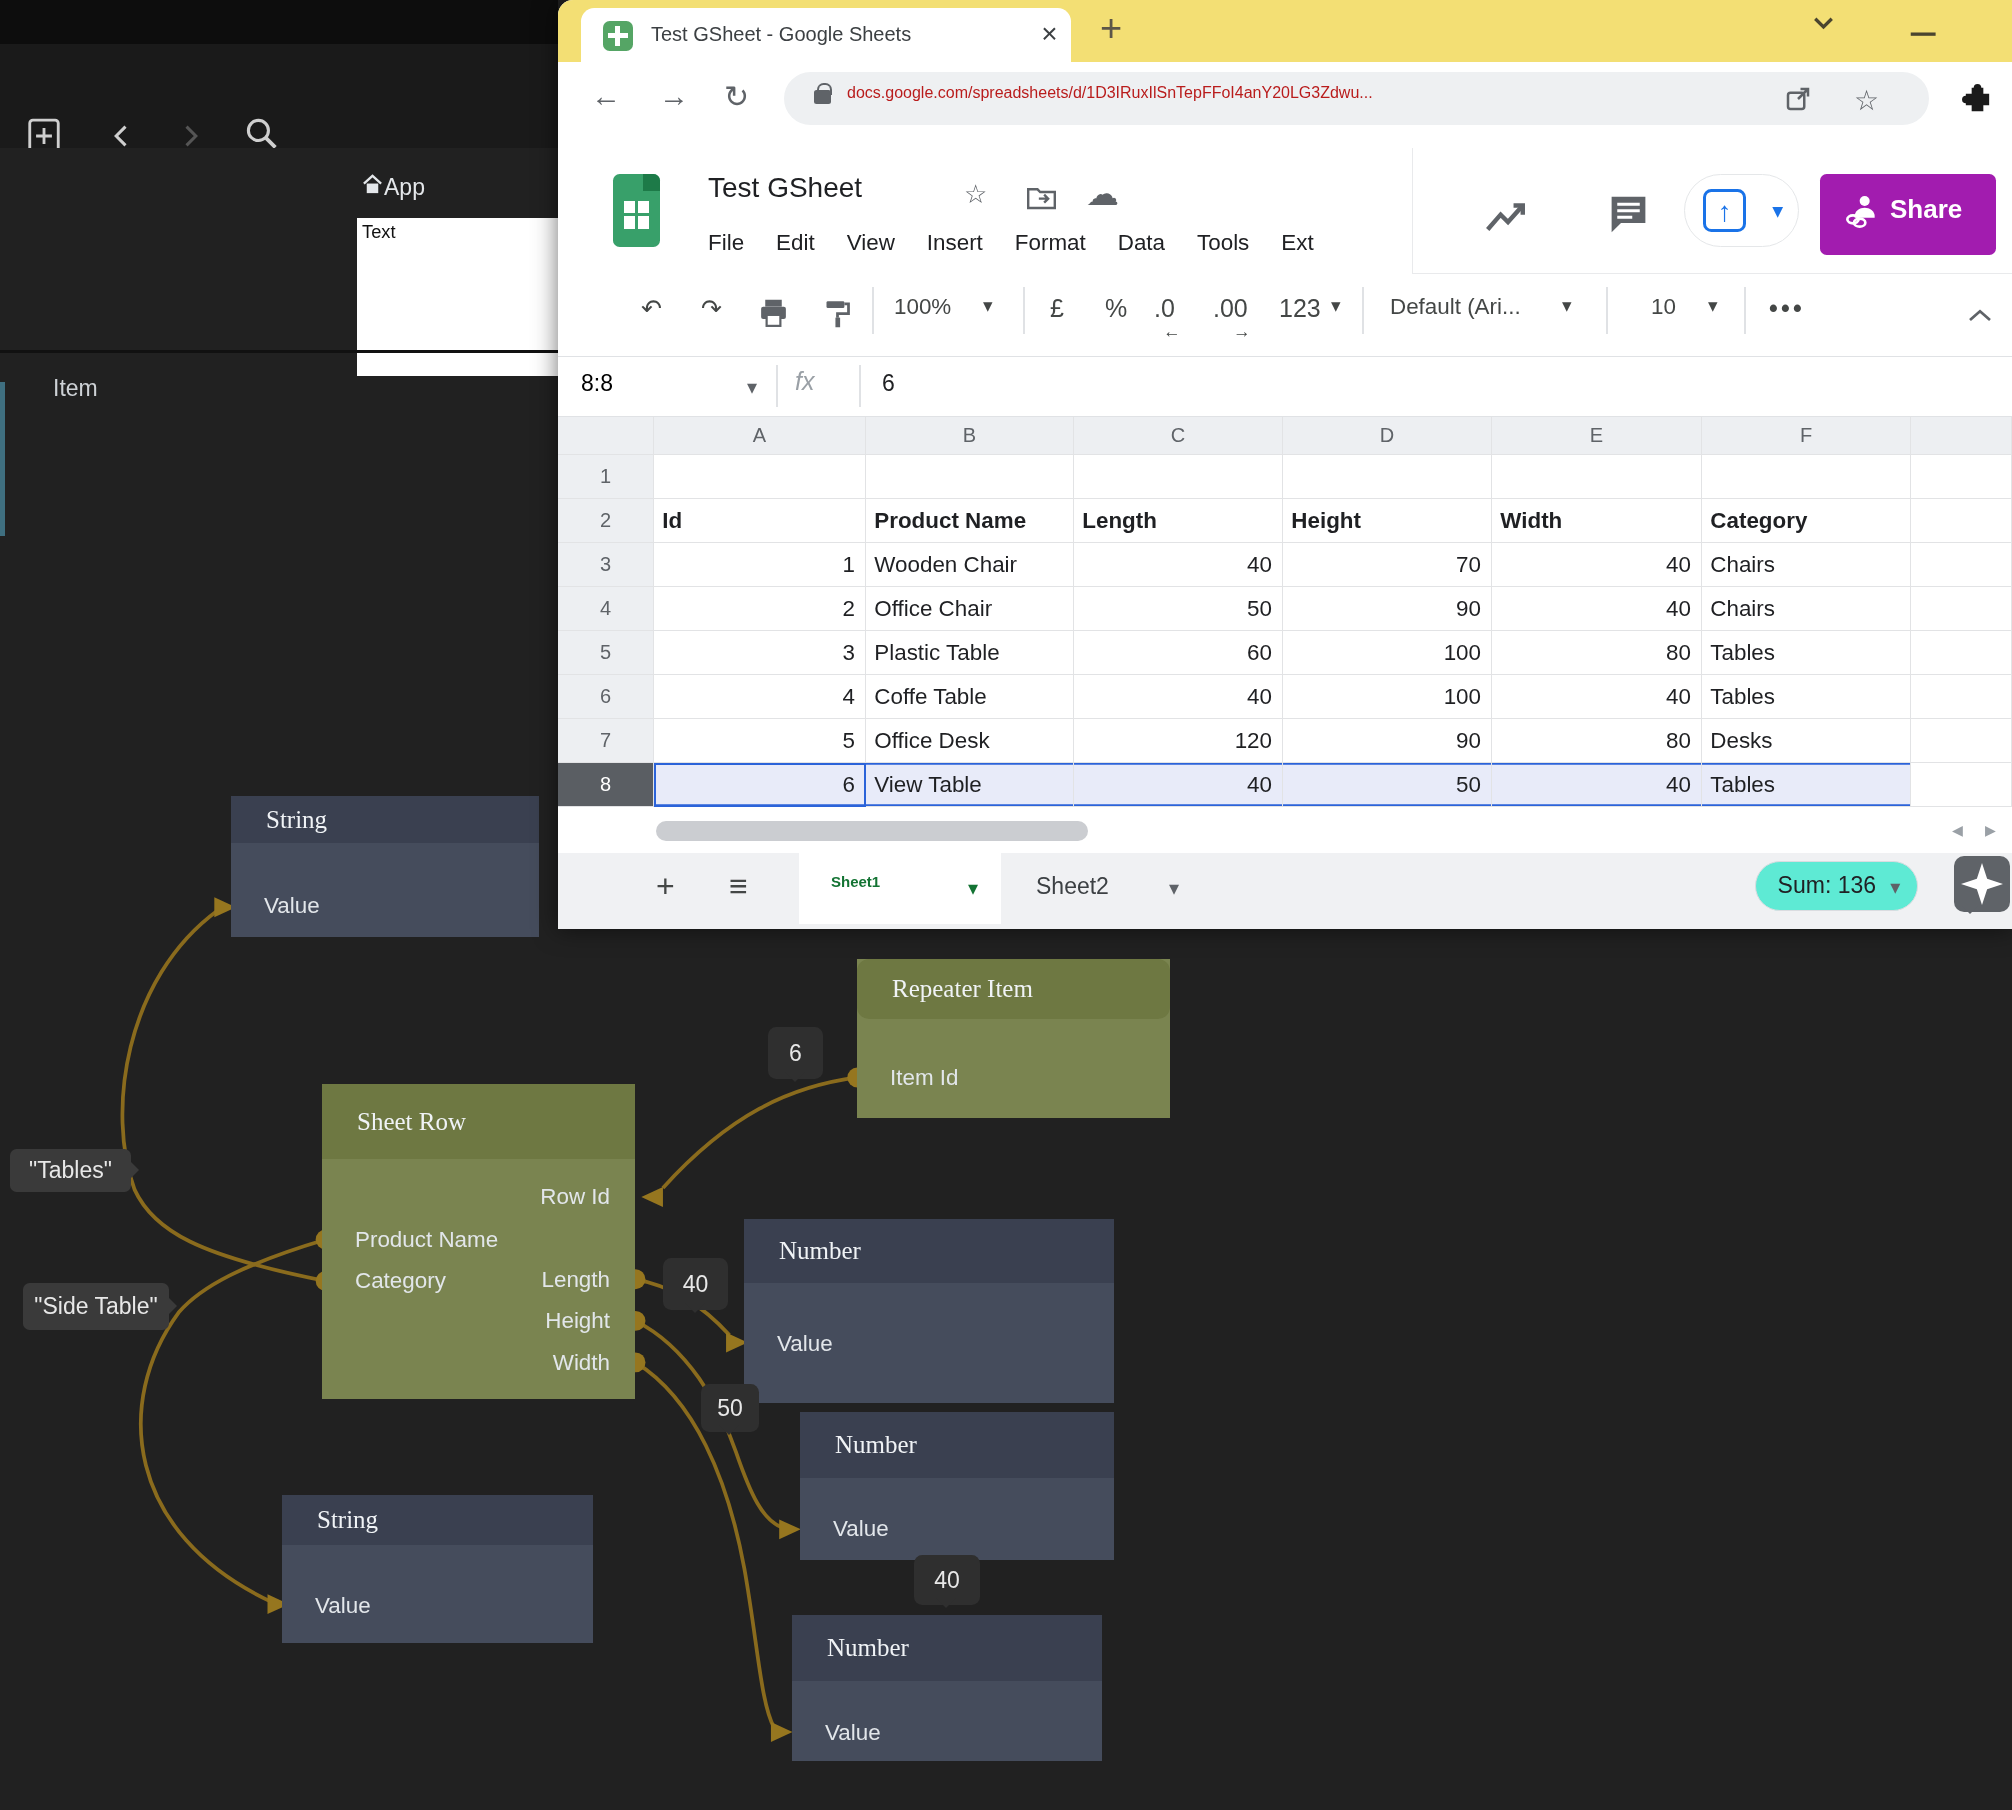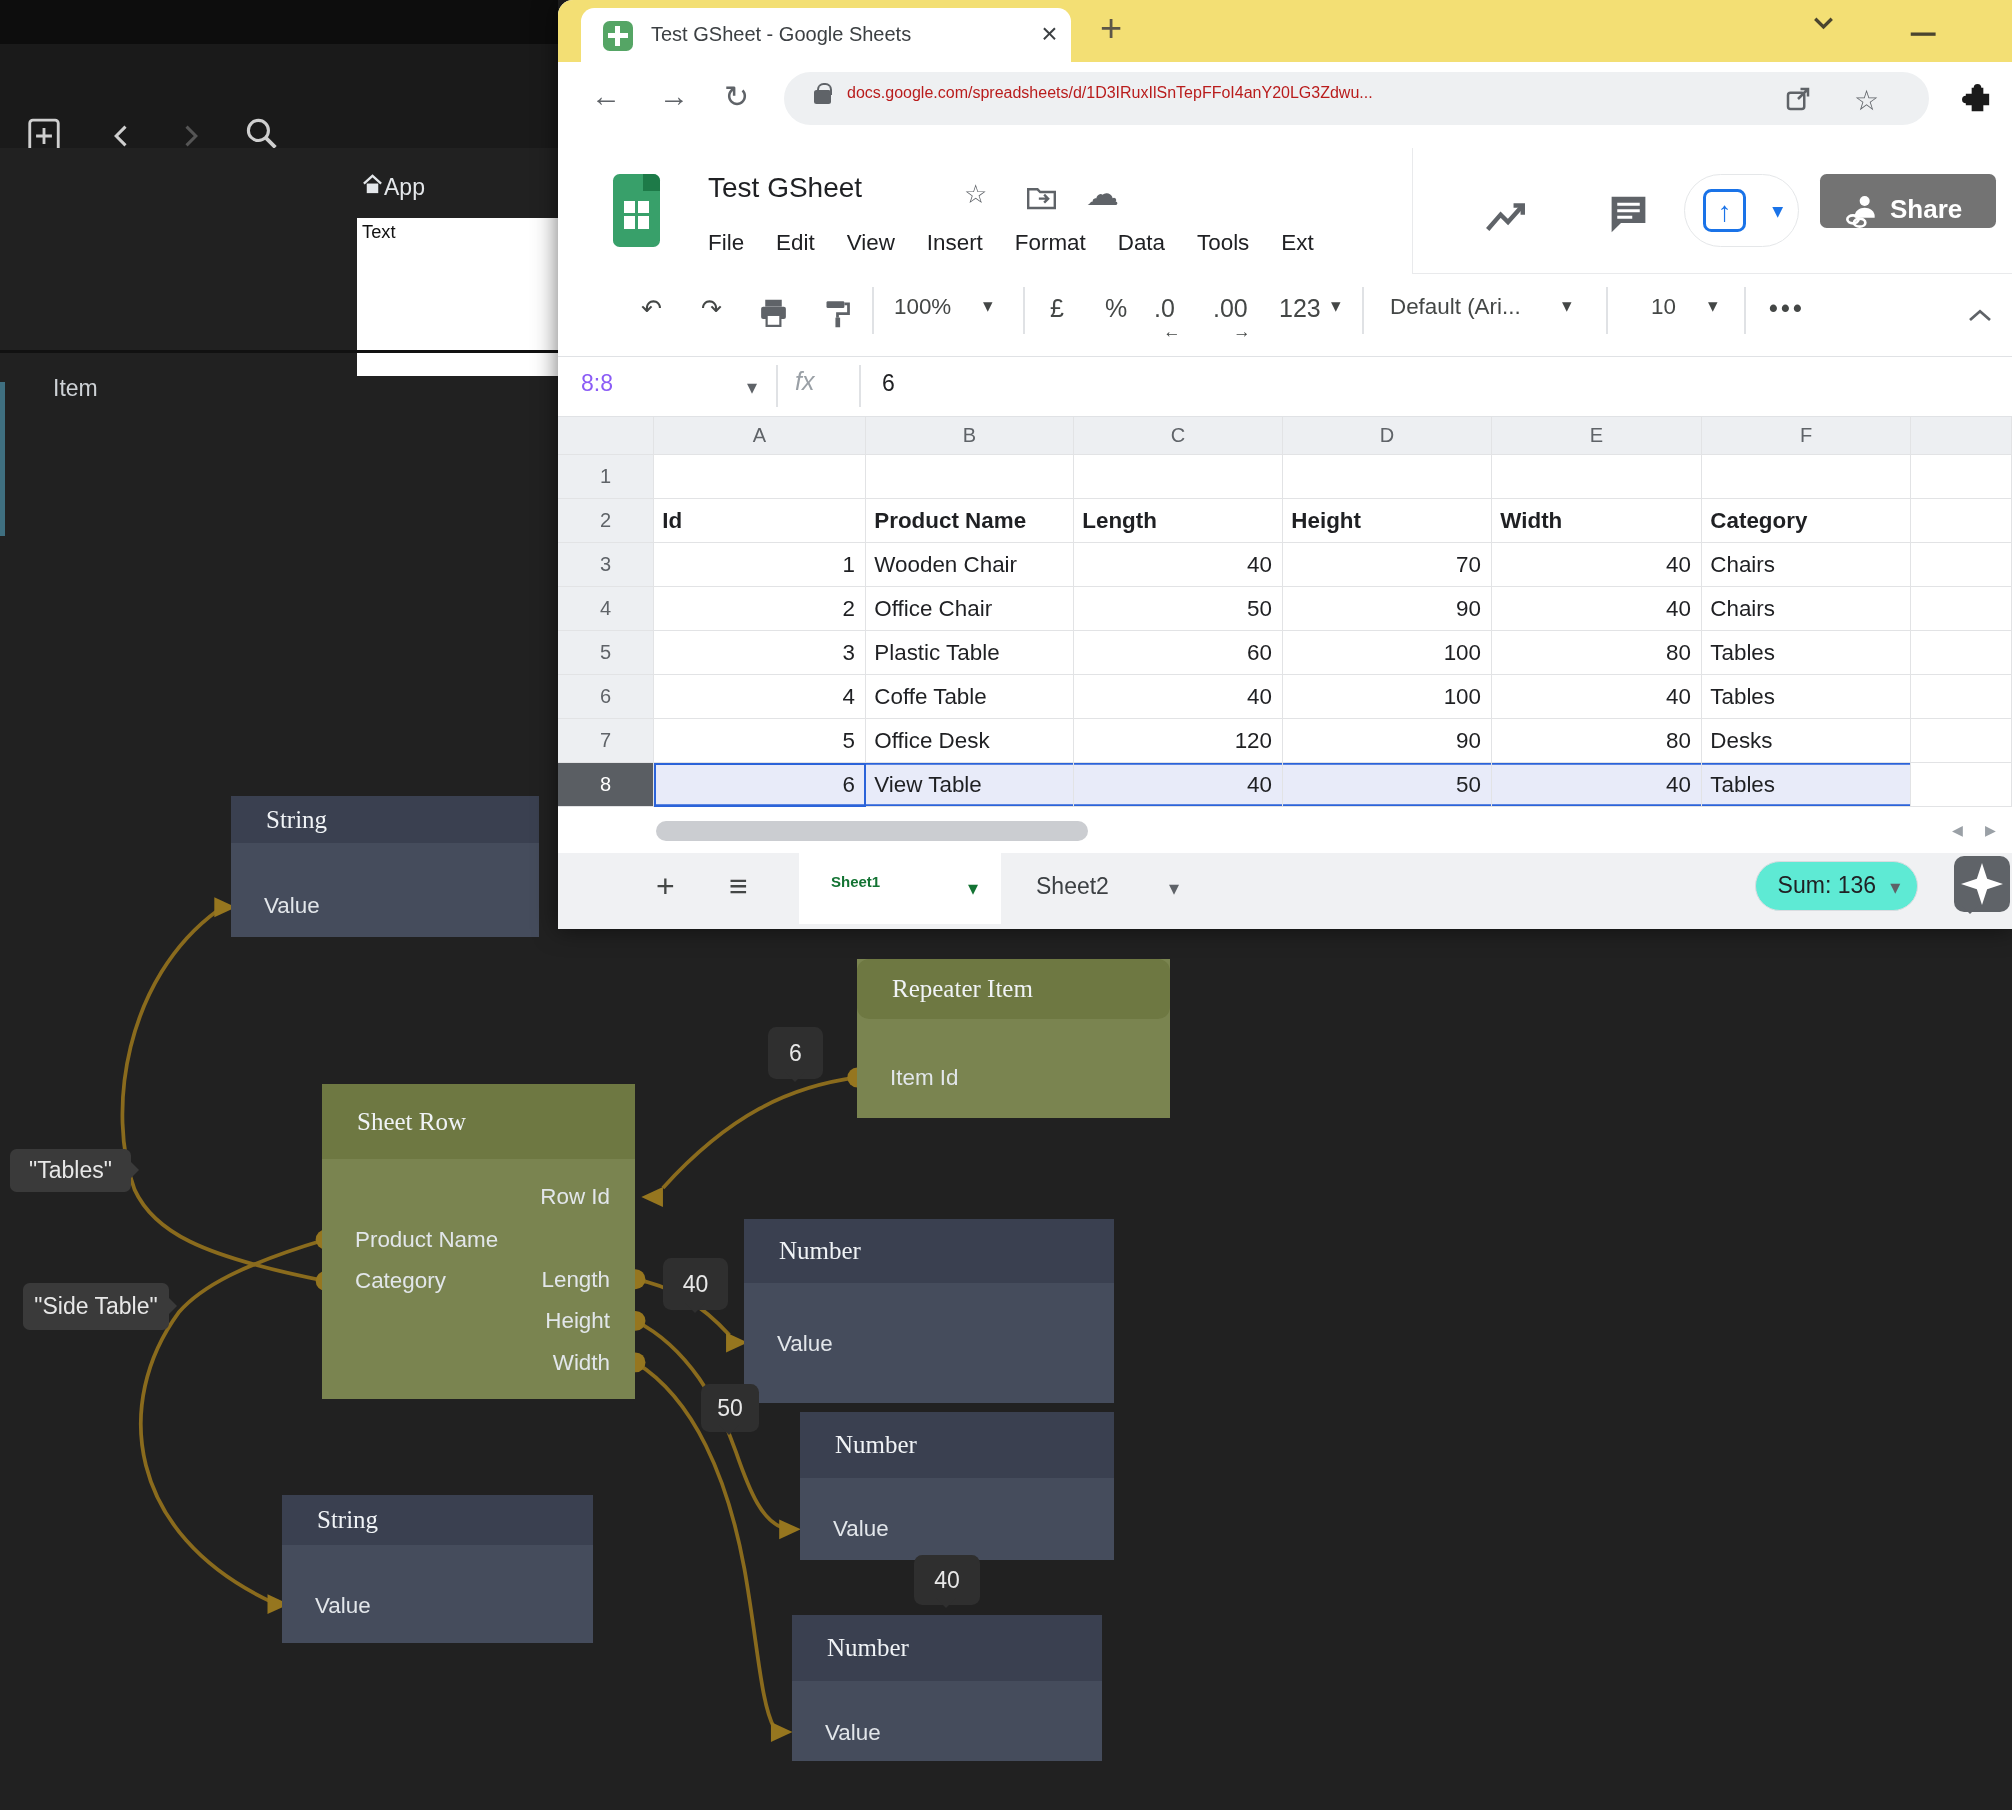--- a/index.html
+++ b/index.html
@@ -71,30 +71,30 @@
   .fileicon .grid:after{content:"";position:absolute;left:0;top:12.5px;width:25px;height:3.3px;background:#38a06a;}
   .doc-title{position:absolute;left:150px;top:35px;font-size:28px;color:#1f2023;}
   .tico{position:absolute;top:42px;color:#5f6368;font-size:26px;}
   .menu-row{position:absolute;left:150px;top:93px;display:flex;gap:32px;font-size:22.4px;color:#202124;width:731px;overflow:hidden;white-space:nowrap;}
   .right-card{position:absolute;left:854px;top:10.8px;width:600px;height:126px;background:#fff;
               border-left:1.7px solid #e9eaec;border-bottom:1.7px solid #e9eaec;}
   .present{position:absolute;left:271px;top:26.6px;width:115px;height:73px;border:1.7px solid #e5e7e9;border-radius:37px;background:#fff;}
   .present .sq{position:absolute;left:18.3px;top:13.3px;width:43px;height:43px;border:3.3px solid #1a73e8;border-radius:8.3px;
                color:#1a73e8;font-size:28px;text-align:center;line-height:40px;}
   .present .car{position:absolute;right:15px;top:23px;color:#1a73e8;font-size:21.6px;}
-  .sharebtn{position:absolute;left:407px;top:26.6px;width:176px;height:54px;background:#737373;border-radius:6.6px;color:#fff;padding-left:45px;}
+  .sharebtn{position:absolute;left:407px;top:26.6px;width:176px;height:81px;background:#a21caf;border-radius:6.6px;color:#fff;padding-left:45px;}
   .sharebtn .lbl{position:absolute;left:70px;top:20px;font-size:26px;font-weight:bold;}
   
   .sh-toolbar{position:absolute;left:0;top:274px;width:100%;height:83px;background:#fff;border-bottom:0.8px solid #e0e2e5;}
   .sh-toolbar .it{position:absolute;top:20px;font-size:25px;color:#444746;}
   .sh-toolbar .sep{position:absolute;top:13.3px;width:1.7px;height:47px;background:#e0e2e5;}
   .sh-toolbar .cap{font-size:17.4px;position:absolute;}
   
   .fbar{position:absolute;left:0;top:357px;width:100%;height:60px;background:#fff;border-bottom:1.7px solid #e0e2e5;}
-  .fbar .nb{position:absolute;left:23px;top:13.3px;font-size:23px;color:#8b5cf6;}
+  .fbar .nb{position:absolute;left:23px;top:13.3px;font-size:23px;color:#000000;}
   .fbar .car{position:absolute;left:189px;top:18.3px;color:#5f6368;font-size:20px;}
   .fbar .sep{position:absolute;top:8.3px;width:1.7px;height:42px;background:#e0e2e5;}
   .fbar .fx{position:absolute;left:237px;top:10px;font-size:25px;font-style:italic;color:#9aa0a6;}
   .fbar .val{position:absolute;left:324px;top:13.3px;font-size:23px;color:#202124;}
   
   .gridwrap{position:absolute;left:0;top:417px;}
   .grow{display:flex;}
   .gc{border-right:0.8px solid #e2e3e5;border-bottom:0.8px solid #e2e3e5;font-size:22.4px;color:#1f2023;
       overflow:hidden;white-space:nowrap;display:flex;align-items:center;background:#fff;}
   .gc.hdr{background:#edeff2;color:#5f6368;font-size:20px;justify-content:center;}

